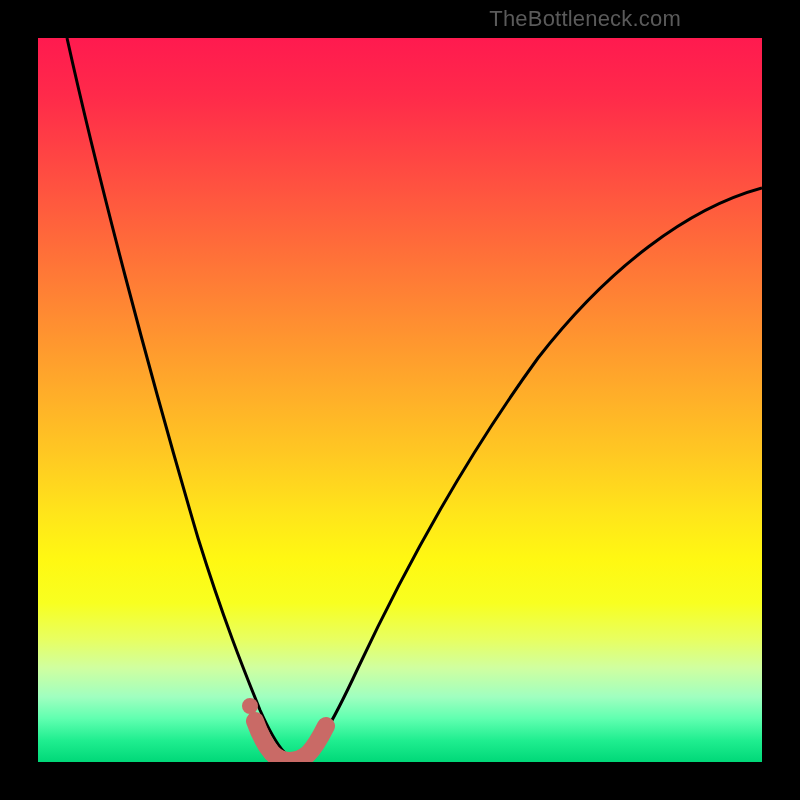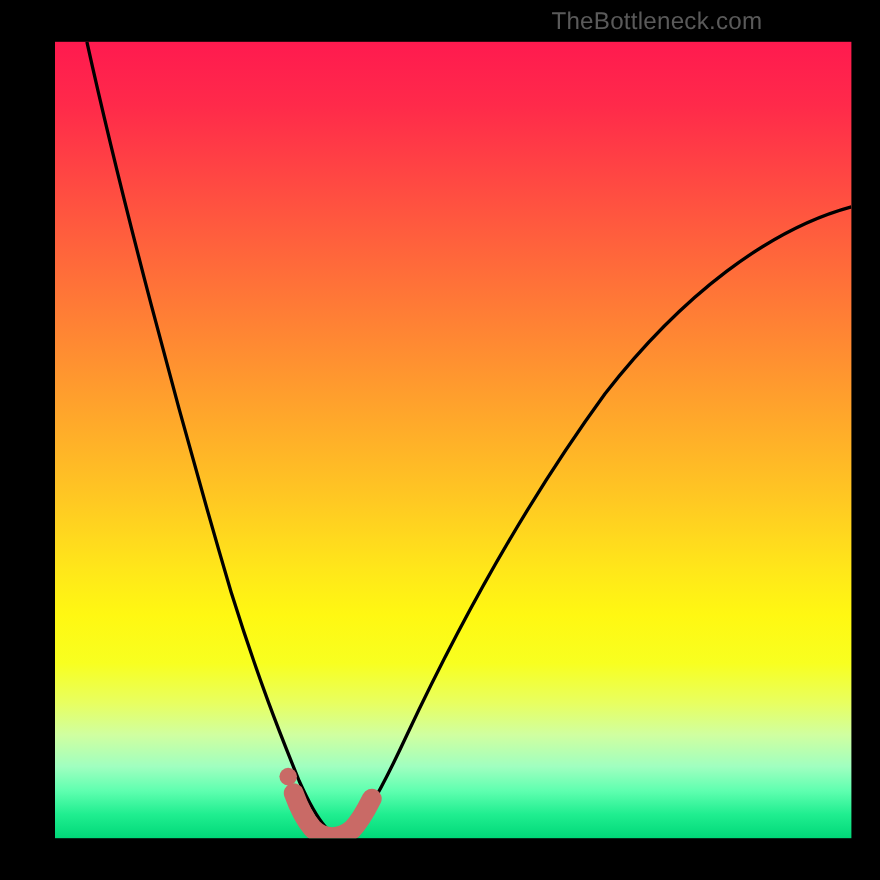--- a/index.html
+++ b/index.html
@@ -7,21 +7,21 @@
     padding: 0;
     width: 800px;
     height: 800px;
     background: #000;
     overflow: hidden;
     font-family: Arial, Helvetica, sans-serif;
   }
   .frame {
     position: absolute;
     top: 0;
-    left: 12px;
+    left: 0;
     width: 676px;
     height: 800px;
     background: #000;
     padding-left: 17px;
   }
   .plot-area {
     position: absolute;
     top: 38px;
     left: 38px;
     width: 724px;

